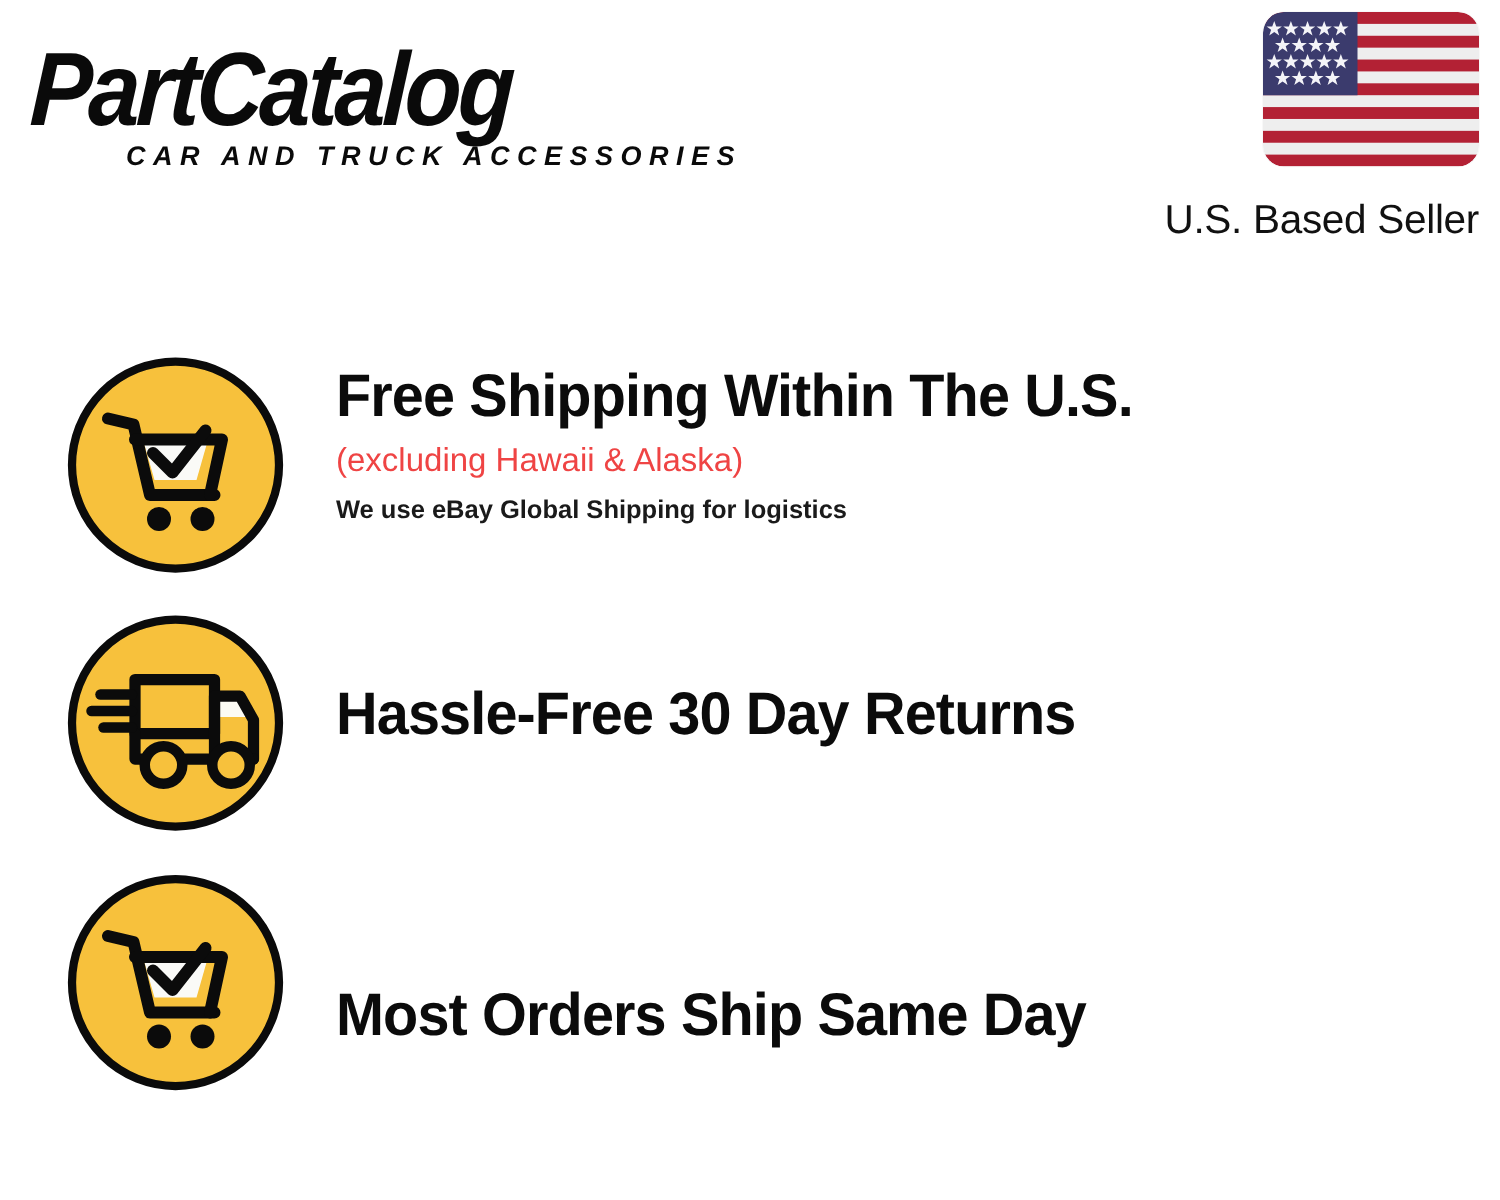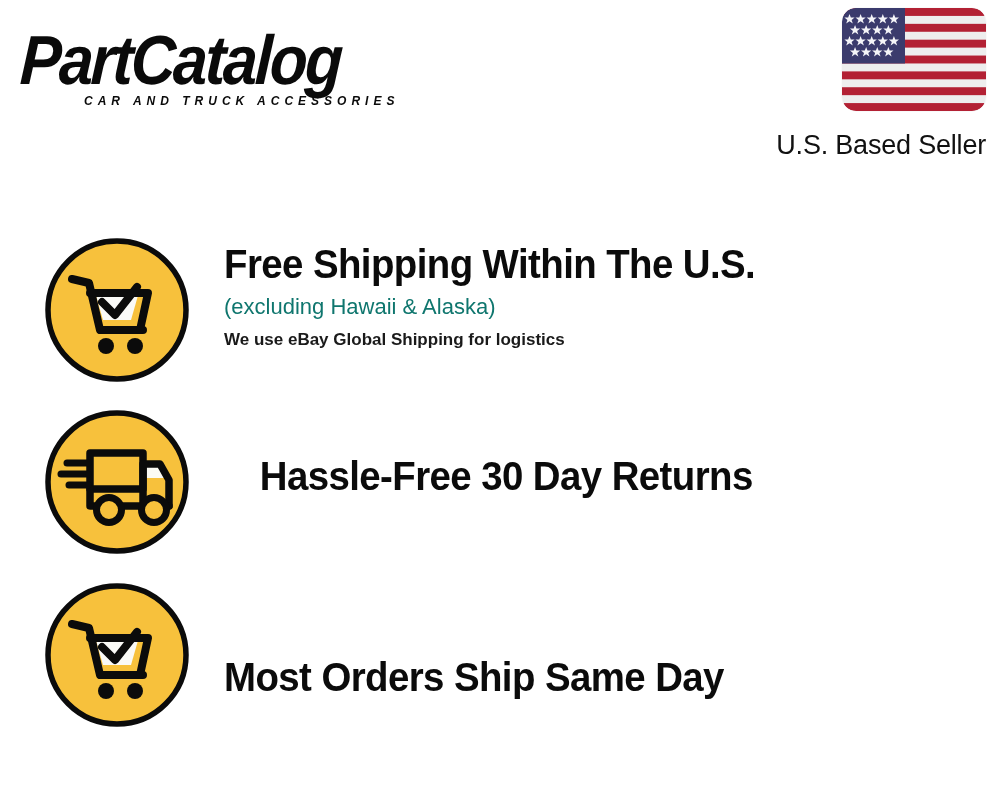--- a/index.html
+++ b/index.html
@@ -43,21 +43,21 @@
     transform: scaleY(1.12) skewX(-3deg);
     transform-origin: left top;
   }
   .brand-tagline {
     position: absolute;
     left: 62px;
     top: 68px;
     font-family: "Liberation Sans", sans-serif;
     font-weight: 700;
     font-style: italic;
-    font-size: 12px;
+    font-size: 18px;
     letter-spacing: 5.0px;
     color: #0a0a0a;
     white-space: nowrap;
   }
 
   .seller-badge {
     position: absolute;
     right: 14px;
     top: 8px;
     width: 280px;
@@ -111,40 +111,40 @@
     flex: 0 0 148px;
   }
   .icon-badge svg { display:block; width:148px; height:148px; }
 
   .feature-text {
     margin-left: 33px;
     padding-top: 0px;
     flex: 1 1 auto;
   }
   .feature-row.row-0 .feature-text { padding-top: 4px; }
-  .feature-row.row-1 .feature-text { padding-top: 44px; text-align: center; }
+  .feature-row.row-1 .feature-text { padding-top: 44px; }
   .feature-row.row-2 .feature-text { padding-top: 44px; }
 
   .feature-title {
     font-family: "Liberation Sans", sans-serif;
     font-weight: 700;
     font-size: 40px;
     line-height: 48px;
     letter-spacing: -0.6px;
     color: #0b0b0b;
     white-space: nowrap;
     transform: scaleX(0.96);
     transform-origin: left center;
   }
   .feature-note {
     font-family: "Liberation Sans", sans-serif;
     font-weight: 400;
     font-size: 22px;
     line-height: 34px;
-    color: #0f766e;
+    color: #ef4444;
     white-space: nowrap;
     margin-top: 2px;
   }
   .feature-sub-strong {
     font-family: "Liberation Sans", sans-serif;
     font-weight: 700;
     font-size: 21px;
     line-height: 31px;
     color: #0b0b0b;
     white-space: nowrap;

